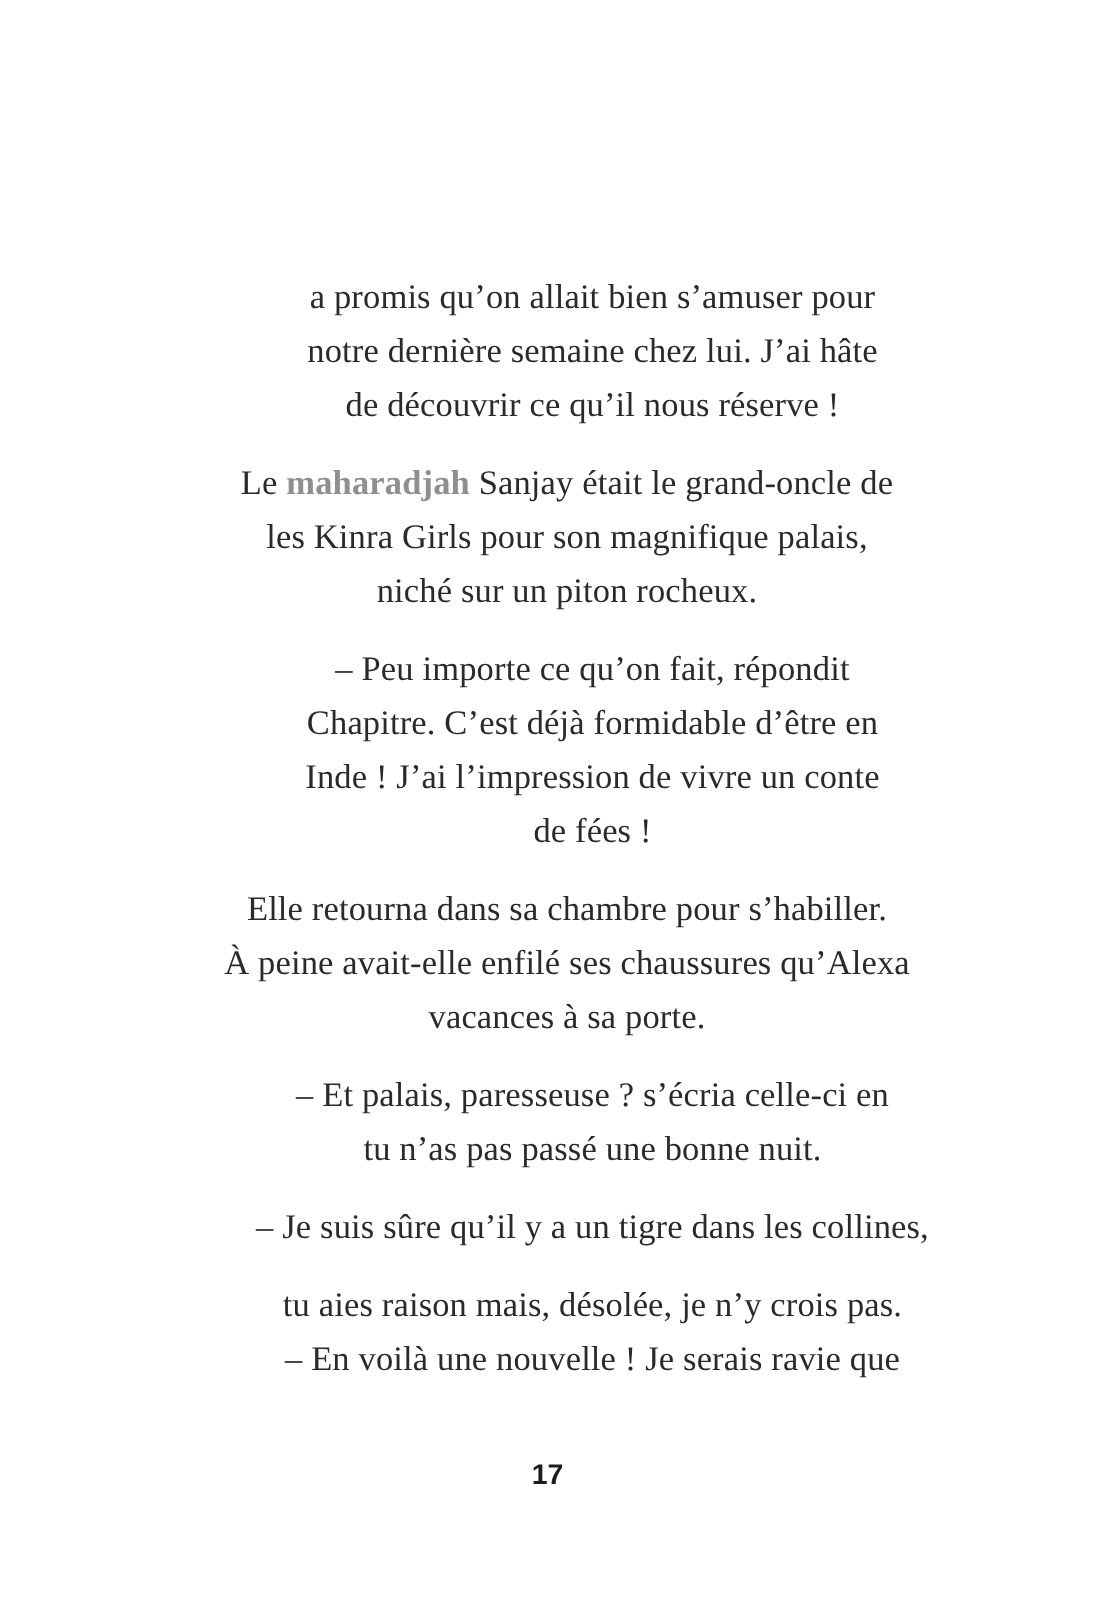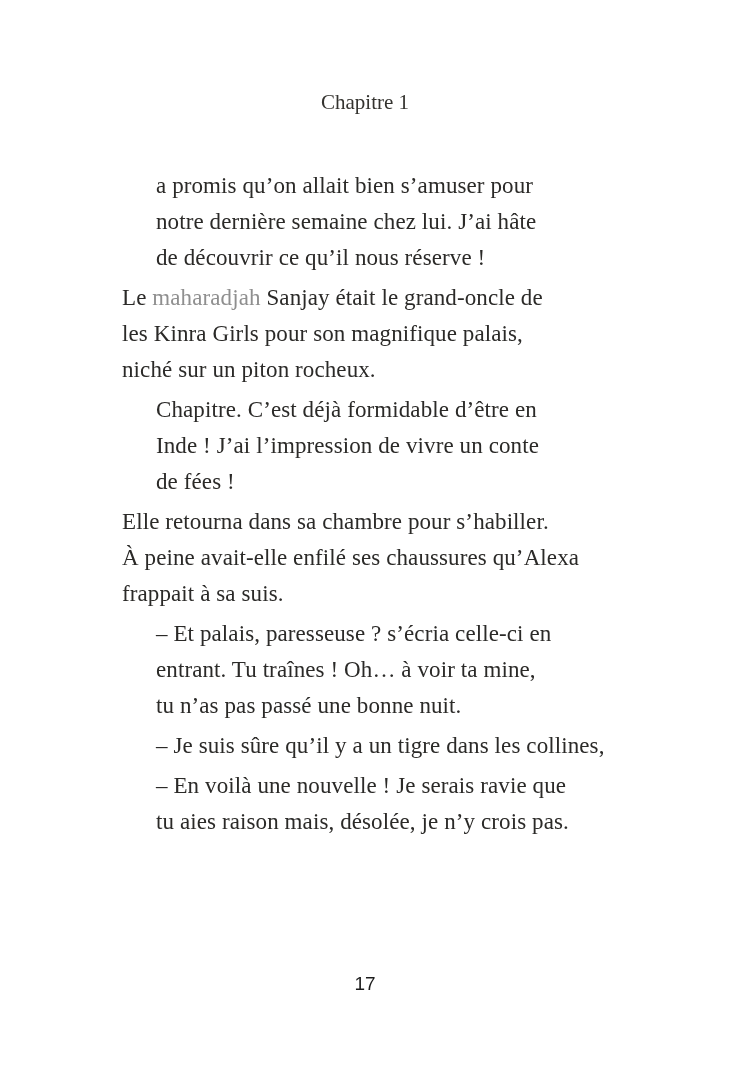--- a/index.html
+++ b/index.html
@@ -21,92 +21,91 @@
     font-size: 21px;
     line-height: 24px;
     color: var(--heading-text, #34332f);
   }
   .body-text {
     position: absolute;
     top: 164px;
     left: 118px;
     width: 520px;
   }
-  .para { margin: 4px; padding: 0; }
+  .para { margin: 16px; padding: 0; text-align: center; }
   .tline {
     display: block;
     white-space: pre;
     font-size: 23px;
     line-height: 36px;
     letter-spacing: 0.1px;
     color: var(--body-text, #2b2a28);
   }
   .para.indent .tline { padding-left: 34px; }
   .kw {
-    font-weight: normal;
+    font-weight: bold;
     color: var(--keyword, #8f8f8f);
   }
   .page-number {
     position: absolute;
     top: 973px;
     left: 0;
     width: 100%;
     text-align: center;
     font-family: "Liberation Sans", sans-serif;
-    font-weight: 400;
+    font-weight: 700;
     font-size: 19px;
     line-height: 22px;
     color: var(--folio-text, #1c1c1c);
   }
 </style>
 </head>
 <body>
 
 <div class="page">
 
-  <div class="chapter-heading">Chapitre 1</div>
 
   <div class="body-text">
 
     <p class="para indent">
       <span class="tline">a promis qu’on allait bien s’amuser pour</span>
       <span class="tline">notre dernière semaine chez lui. J’ai hâte</span>
       <span class="tline">de découvrir ce qu’il nous réserve !</span>
     </p>
 
     <p class="para">
       <span class="tline"><span>Le </span><span class="kw">maharadjah</span><span> Sanjay était le grand-oncle de</span></span>
       <span class="tline">les Kinra Girls pour son magnifique palais,</span>
       <span class="tline">niché sur un piton rocheux.</span>
     </p>
 
     <p class="para indent">
+      <span class="tline">– Peu importe ce qu’on fait, répondit</span>
       <span class="tline">Chapitre. C’est déjà formidable d’être en</span>
       <span class="tline">Inde ! J’ai l’impression de vivre un conte</span>
       <span class="tline">de fées !</span>
     </p>
 
     <p class="para">
       <span class="tline">Elle retourna dans sa chambre pour s’habiller.</span>
       <span class="tline">À peine avait-elle enfilé ses chaussures qu’Alexa</span>
-      <span class="tline">frappait à sa suis.</span>
+      <span class="tline">vacances à sa porte.</span>
     </p>
 
     <p class="para indent">
       <span class="tline">– Et palais, paresseuse ? s’écria celle-ci en</span>
-      <span class="tline">entrant. Tu traînes ! Oh… à voir ta mine,</span>
       <span class="tline">tu n’as pas passé une bonne nuit.</span>
     </p>
 
     <p class="para indent">
       <span class="tline">– Je suis sûre qu’il y a un tigre dans les collines,</span>
     </p>
 
     <p class="para indent">
+      <span class="tline">tu aies raison mais, désolée, je n’y crois pas.</span>
       <span class="tline">– En voilà une nouvelle ! Je serais ravie que</span>
-      <span class="tline">tu aies raison mais, désolée, je n’y crois pas.</span>
     </p>
 
   </div>
 
   <div class="page-number">17</div>
 
 </div>
 
 </body></html>

